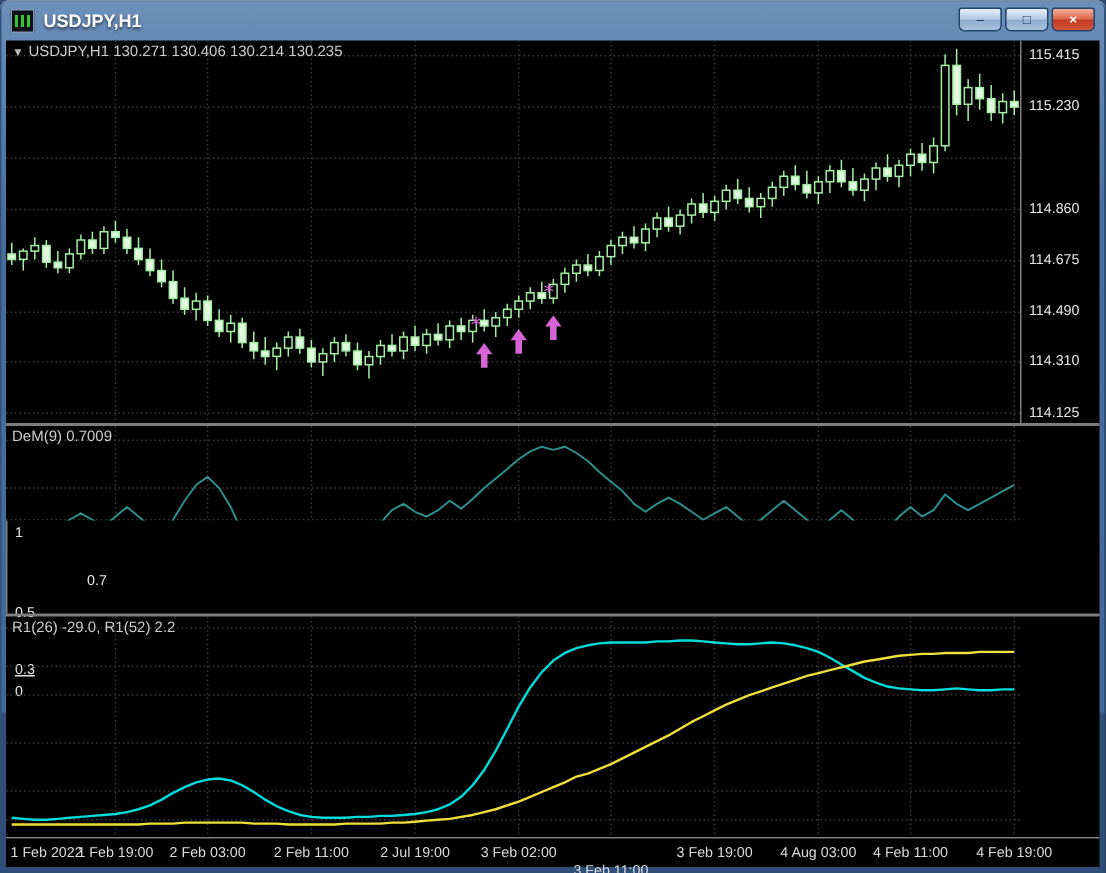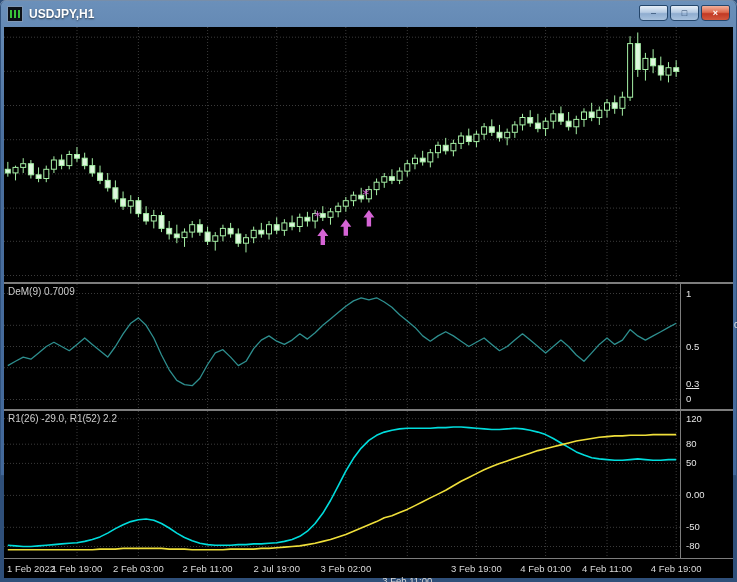--- a/index.html
+++ b/index.html
@@ -15,21 +15,21 @@
   .win-buttons{margin-left:auto;display:flex;gap:2px;align-self:flex-start;padding-top:5px;}
   .wbtn{width:29px;height:16px;border:1px solid #24466b;border-radius:2px 2px 4px 4px;
     background:linear-gradient(180deg,#e6eef8 0%,#b6cbe3 45%,#8fadd0 55%,#a9c2de 100%);
     color:#1d3least;color:#1d3a5c;font-size:9px;line-height:13px;text-align:center;padding:0;cursor:pointer;}
   .wbtn.close{background:linear-gradient(180deg,#f3b09a 0%,#dd6a4e 45%,#c23a24 55%,#d3573c 100%);
     color:#ffffff;font-weight:bold;}
   .client{position:absolute;top:27px;left:4px;width:729px;height:551px;background:#000;}
   .row{position:absolute;left:0;width:729px;display:flex;}
   .panel-main{top:0;height:255px;}
   .sep-a{top:255px;height:2px;background:#7d7d7d;}
-  .panel-dem{top:257px;height:125px;}
+  .panel-dem{top:257px;height:125px;flex-direction:column;}
   .sep-b{top:382px;height:2px;background:#7d7d7d;}
   .panel-r1{top:384px;height:147px;}
   .sep-c{top:531px;height:1px;background:#7d7d7d;}
   .time-axis{top:532px;height:19px;position:absolute;left:0;width:729px;}
   .plot{position:relative;width:676px;height:100%;overflow:hidden;}
   .axis{position:relative;width:53px;height:100%;border-left:1px solid #7d7d7d;box-sizing:border-box;}
   .axis-label{position:absolute;left:5px;font-size:9.5px;line-height:10px;color:#e6e6e6;white-space:nowrap;}
   .time-label{position:absolute;top:4px;font-size:9.5px;color:#dadada;white-space:nowrap;}
   .plot-label{position:absolute;top:2px;left:4px;font-size:10px;color:#cdcdcd;white-space:nowrap;z-index:2;}
   .tri{font-size:8px;color:#b8b8b8;margin-right:3px;}
@@ -46,20 +46,23 @@
       <button class="wbtn">–</button>
       <button class="wbtn">□</button>
       <button class="wbtn close">×</button>
     </div>
   </div>
 
   <div class="client">
 
     <div class="row panel-main">
       <div class="plot" id="main-plot">
+        <div class="plot-label">
+          <span class="tri">▼</span><span>USDJPY,H1</span>&nbsp;<span>130.271 130.406 130.214 130.235</span>
+        </div>
       <svg width="676" height="255">
             <line x1="73.0" y1="0" x2="73.0" y2="255" stroke="#3b3b3b" stroke-dasharray="1,2"></line>
             <line x1="134.4" y1="0" x2="134.4" y2="255" stroke="#3b3b3b" stroke-dasharray="1,2"></line>
             <line x1="203.6" y1="0" x2="203.6" y2="255" stroke="#3b3b3b" stroke-dasharray="1,2"></line>
             <line x1="272.7" y1="0" x2="272.7" y2="255" stroke="#3b3b3b" stroke-dasharray="1,2"></line>
             <line x1="341.8" y1="0" x2="341.8" y2="255" stroke="#3b3b3b" stroke-dasharray="1,2"></line>
             <line x1="403.3" y1="0" x2="403.3" y2="255" stroke="#3b3b3b" stroke-dasharray="1,2"></line>
             <line x1="472.4" y1="0" x2="472.4" y2="255" stroke="#3b3b3b" stroke-dasharray="1,2"></line>
             <line x1="541.6" y1="0" x2="541.6" y2="255" stroke="#3b3b3b" stroke-dasharray="1,2"></line>
             <line x1="603.0" y1="0" x2="603.0" y2="255" stroke="#3b3b3b" stroke-dasharray="1,2"></line>
@@ -248,20 +251,29 @@
             <rect x="662.0" y="40.7" width="5" height="7.4" fill="#000000" stroke="#A5EFA5"></rect>
             <line x1="672.1590909090909" y1="33.3" x2="672.1590909090909" y2="49.9" stroke="#A5EFA5"></line>
             <rect x="669.7" y="40.7" width="5" height="3.7" fill="#DFF8DF" stroke="#A5EFA5"></rect>
             <path d="M318.8 201.6 l-5.5 7.5 h3.3 v9 h4.4 v-9 h3.3 Z" fill="#D564D5"></path>
             <path d="M341.8 192.3 l-5.5 7.5 h3.3 v9 h4.4 v-9 h3.3 Z" fill="#D564D5"></path>
             <path d="M364.9 183.1 l-5.5 7.5 h3.3 v9 h4.4 v-9 h3.3 Z" fill="#D564D5"></path>
             <text x="313.4" y="194.3" fill="#D564D5" font-size="14" text-anchor="middle" font-family="&quot;DejaVu Sans&quot;,sans-serif">*</text>
             <text x="361.8" y="172.2" fill="#D564D5" font-size="14" text-anchor="middle" font-family="&quot;DejaVu Sans&quot;,sans-serif">*</text>
           </svg>
         </div>
+      <div class="axis" id="main-axis">
+          <span class="axis-label" style="top: 5.16304px;">115.415</span>
+          <span class="axis-label" style="top: 39.3478px;">115.230</span>
+          <span class="axis-label" style="top: 107.717px;">114.860</span>
+          <span class="axis-label" style="top: 141.902px;">114.675</span>
+          <span class="axis-label" style="top: 176.087px;">114.490</span>
+          <span class="axis-label" style="top: 209.348px;">114.310</span>
+          <span class="axis-label" style="top: 243.533px;">114.125</span>
+        </div>
     </div>
 
     <div class="row sep-a"></div>
 
     <div class="row panel-dem">
       <div class="plot" id="dem-plot">
         <div class="plot-label">DeM(9) 0.7009</div>
       <svg width="676" height="125">
             <line x1="73.0" y1="0" x2="73.0" y2="125" stroke="#3b3b3b" stroke-dasharray="1,2"></line>
             <line x1="134.4" y1="0" x2="134.4" y2="125" stroke="#3b3b3b" stroke-dasharray="1,2"></line>
@@ -309,40 +321,32 @@
             <line x1="0" y1="7.7" x2="676" y2="7.7" stroke="#3b3b3b" stroke-dasharray="1,2"></line>
             <line x1="0" y1="33.2" x2="676" y2="33.2" stroke="#3b3b3b" stroke-dasharray="1,2"></line>
             <line x1="0" y1="52.4" x2="676" y2="52.4" stroke="#3b3b3b" stroke-dasharray="1,2"></line>
             <line x1="0" y1="84.4" x2="676" y2="84.4" stroke="#3b3b3b" stroke-dasharray="1,2"></line>
             <line x1="0" y1="116.3" x2="676" y2="116.3" stroke="#3b3b3b" stroke-dasharray="1,2"></line>
             <line x1="0" y1="135.5" x2="676" y2="135.5" stroke="#3b3b3b" stroke-dasharray="1,2"></line>
             <polyline points="3.8,134.2 11.5,134.9 19.2,135.5 26.9,135.5 34.6,134.9 42.3,134.2 49.9,133.6 57.6,132.9 65.3,132.3 73.0,131.7 80.7,130.4 88.3,128.5 96.0,125.9 103.7,122.1 111.4,117.6 119.1,113.8 126.8,110.6 134.4,108.7 142.1,108.0 149.8,109.3 157.5,112.5 165.2,117.0 172.8,122.1 180.5,126.5 188.2,129.7 195.9,132.3 203.6,133.6 211.3,134.2 218.9,134.2 226.6,134.2 234.3,133.6 242.0,133.6 249.7,132.9 257.3,132.9 265.0,132.3 272.7,131.7 280.4,130.4 288.1,128.5 295.8,125.3 303.4,120.2 311.1,112.5 318.8,102.3 326.5,89.5 334.2,74.8 341.8,60.1 349.5,47.3 357.2,37.1 364.9,29.4 372.6,24.3 380.3,21.1 387.9,19.2 395.6,17.9 403.3,17.3 411.0,17.3 418.7,17.3 426.3,17.3 434.0,16.6 441.7,16.6 449.4,16.0 457.1,16.0 464.8,16.6 472.4,17.3 480.1,17.9 487.8,18.5 495.5,18.5 503.2,17.9 510.8,17.3 518.5,17.9 526.2,19.2 533.9,21.1 541.6,23.6 549.3,27.5 556.9,32.0 564.6,36.4 572.3,40.9 580.0,44.1 587.7,46.7 595.3,47.9 603.0,48.6 610.7,49.2 618.4,49.2 626.1,48.6 633.8,47.9 641.4,48.6 649.1,49.2 656.8,49.2 664.5,48.6 672.2,48.6" fill="none" stroke="#00DCDC" stroke-width="1.6" stroke-linejoin="round"></polyline>
             <polyline points="3.8,138.7 11.5,138.7 19.2,138.7 26.9,138.7 34.6,138.7 42.3,138.7 49.9,138.7 57.6,138.7 65.3,138.7 73.0,138.7 80.7,138.7 88.3,138.7 96.0,138.1 103.7,138.1 111.4,138.1 119.1,137.4 126.8,137.4 134.4,137.4 142.1,137.4 149.8,137.4 157.5,137.4 165.2,138.1 172.8,138.1 180.5,138.1 188.2,138.7 195.9,138.7 203.6,138.7 211.3,138.7 218.9,138.7 226.6,138.1 234.3,138.1 242.0,138.1 249.7,138.1 257.3,137.4 265.0,137.4 272.7,136.8 280.4,136.1 288.1,135.5 295.8,134.9 303.4,133.6 311.1,132.3 318.8,130.4 326.5,128.5 334.2,125.9 341.8,123.4 349.5,120.2 357.2,117.0 364.9,113.8 372.6,110.6 380.3,106.7 387.9,104.8 395.6,101.6 403.3,98.4 411.0,94.6 418.7,90.8 426.3,86.9 434.0,83.1 441.7,79.3 449.4,74.8 457.1,70.3 464.8,66.5 472.4,62.6 480.1,58.8 487.8,55.6 495.5,52.4 503.2,49.9 510.8,47.3 518.5,44.7 526.2,42.2 533.9,39.6 541.6,37.7 549.3,35.8 556.9,33.9 564.6,32.0 572.3,30.0 580.0,28.8 587.7,27.5 595.3,26.2 603.0,25.6 610.7,24.9 618.4,24.9 626.1,24.3 633.8,24.3 641.4,24.3 649.1,23.6 656.8,23.6 664.5,23.6 672.2,23.6" fill="none" stroke="#EFDF3A" stroke-width="1.6" stroke-linejoin="round"></polyline>
           </svg>
         </div>
-      <div class="axis" id="r1-axis">
-          <span class="axis-label" style="top: 2.66957px;">120</span>
-          <span class="axis-label" style="top: 28.2348px;">80</span>
-          <span class="axis-label" style="top: 47.4087px;">50</span>
-          <span class="axis-label" style="top: 79.3652px;">0.00</span>
-          <span class="axis-label" style="top: 111.322px;">-50</span>
-          <span class="axis-label" style="top: 130.496px;">-80</span>
-        </div>
     </div>
 
     <div class="row sep-c"></div>
 
     <div class="time-axis" id="time-axis">
         <span class="time-label" style="left: 3px;">1 Feb 2022</span>
         <span class="time-label" style="left: 72.9773px; transform: translateX(-50%);">1 Feb 19:00</span>
         <span class="time-label" style="left: 134.432px; transform: translateX(-50%);">2 Feb 03:00</span>
         <span class="time-label" style="left: 203.568px; transform: translateX(-50%);">2 Feb 11:00</span>
         <span class="time-label" style="left: 272.705px; transform: translateX(-50%);">2 Jul 19:00</span>
         <span class="time-label" style="left: 341.841px; transform: translateX(-50%);">3 Feb 02:00</span>
         <span class="time-label" style="left: 403.295px; transform: translateX(-50%); margin-top: 12px;">3 Feb 11:00</span>
         <span class="time-label" style="left: 472.432px; transform: translateX(-50%);">3 Feb 19:00</span>
-        <span class="time-label" style="left: 541.568px; transform: translateX(-50%);">4 Feb 01:00</span>
+        <span class="time-label" style="left: 541.568px; transform: translateX(-50%);">4 Aug 03:00</span>
         <span class="time-label" style="left: 603.023px; transform: translateX(-50%);">4 Feb 11:00</span>
         <span class="time-label" style="left: 672.159px; transform: translateX(-50%);">4 Feb 19:00</span>
       </div>
 
   </div>
 </div>
 
 </body></html>

